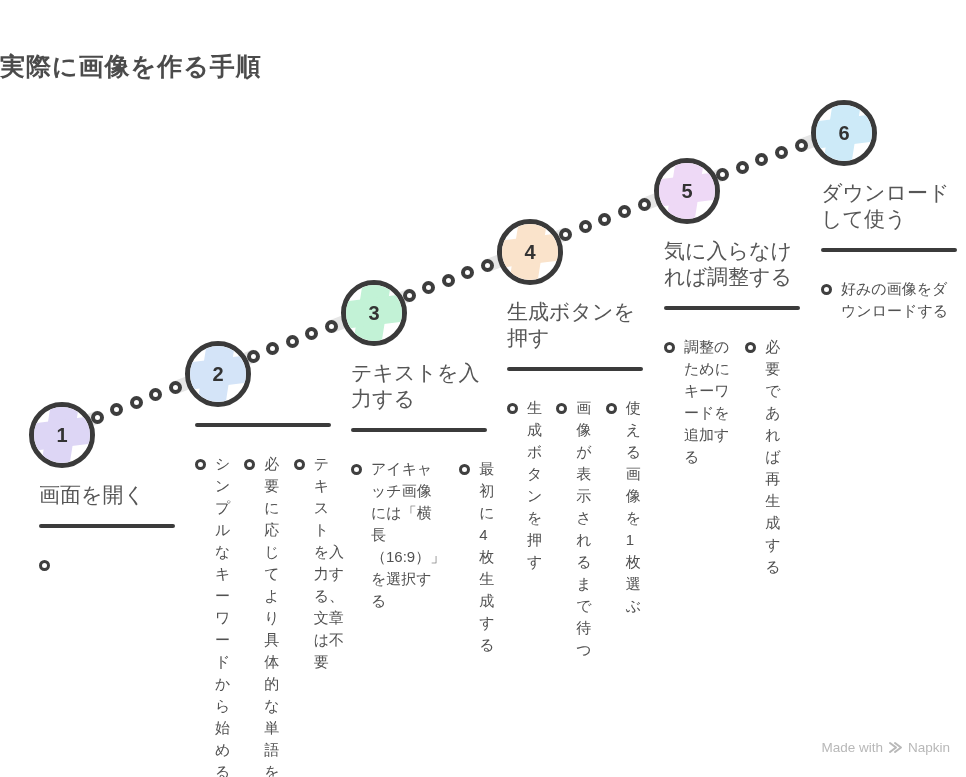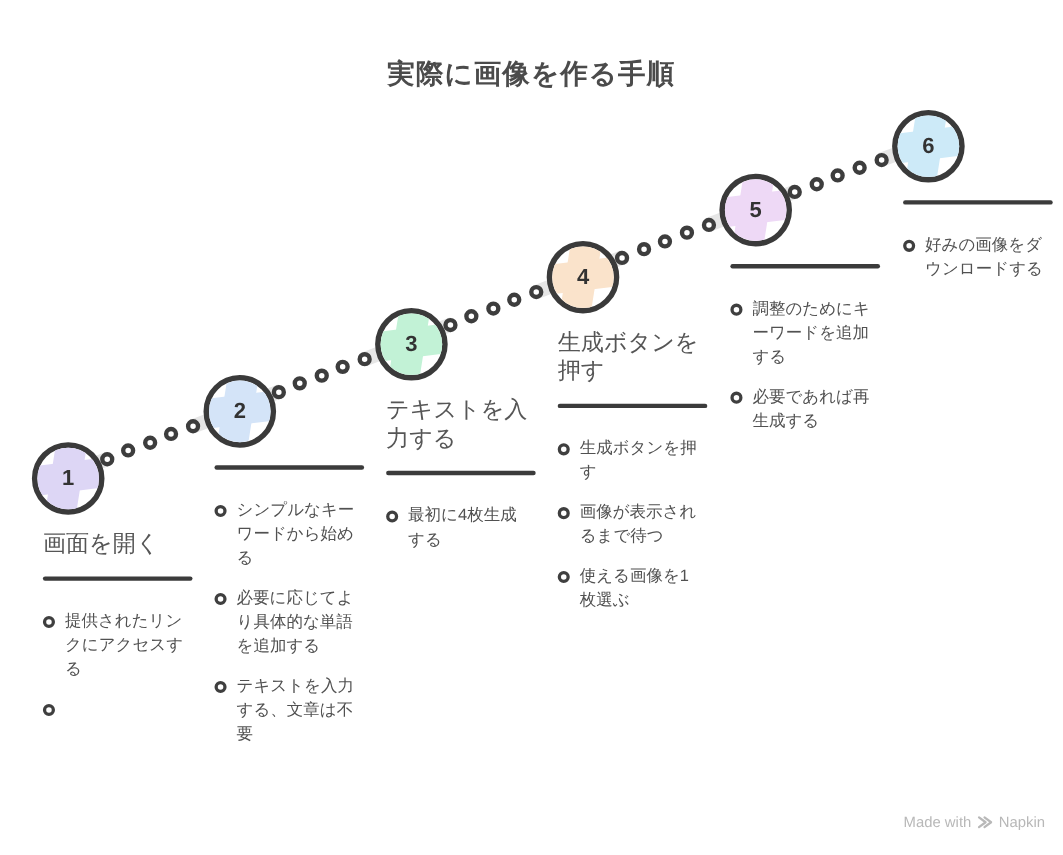--- a/index.html
+++ b/index.html
@@ -6,21 +6,21 @@
   html,body { background:#ffffff; }
   body { font-family:"Liberation Sans","DejaVu Sans",sans-serif; }
 
   .canvas {
     position:relative; width:966px; height:777px;
     background:#ffffff; overflow:hidden;
   }
 
   .diagram-title {
     position:absolute; top:50px; left:0; right:0;
-    text-align:center; font-size:25px; font-weight:700;
+    text-align:left; font-size:25px; font-weight:700;
     color:#4b4b4b; letter-spacing:1px;
   }
 
   
   #connector-layer { position:absolute; inset:0; z-index:1; }
   .conn-stub {
     position:absolute; width:24px; height:13px;
     background:#e6e6e6; border-radius:2px; z-index:0;
   }
   .conn-dot {
@@ -48,21 +48,21 @@
   .step-title {
     margin-top:14px; margin-left:9px;
     font-size:21px; line-height:26px; color:#565656;
   }
   .step-divider {
     margin-top:16px; margin-left:9px;
     width:136px; height:4px; border-radius:3px; background:#3b3b3b;
   }
   .step-bullets {
     margin-top:26px; margin-left:9px; list-style:none;
-    display:flex; flex-direction:column; gap:14px;
+    display:flex; flex-direction:row; gap:14px;
   }
   .step-bullets li { display:flex; gap:9px; }
   .bullet-marker {
     flex:0 0 auto; width:11px; height:11px; margin-top:6px;
     border:3.5px solid #3f3f3f; border-radius:50%; background:#ffffff;
   }
   .bullet-text { font-size:15px; line-height:22px; color:#515151; }
 
   
   .made-with {
@@ -121,24 +121,20 @@
     <div class="step-circle">
       <span class="blob blob-v"></span>
       <span class="blob blob-h"></span>
       <span class="step-number">1</span>
     </div>
     <div class="step-title">画面を開く</div>
     <div class="step-divider"></div>
     <ul class="step-bullets">
       <li>
           <span class="bullet-marker"></span>
-          <span class="bullet-text">提供されたリンクにアクセスする</span>
-        </li>
-      <li>
-          <span class="bullet-marker"></span>
         </li>
     </ul>
   </div>
 
   <div class="step" style="left: 186px; top: 341px; --accent: #d4e4f8;">
     <div class="step-circle">
       <span class="blob blob-v"></span>
       <span class="blob blob-h"></span>
       <span class="step-number">2</span>
     </div>
@@ -163,20 +159,24 @@
     <div class="step-circle">
       <span class="blob blob-v"></span>
       <span class="blob blob-h"></span>
       <span class="step-number">3</span>
     </div>
     <div class="step-title">テキストを入力する</div>
     <div class="step-divider"></div>
     <ul class="step-bullets">
       <li>
           <span class="bullet-marker"></span>
+          <span class="bullet-text">アイキャッチ画像には「横長（16:9）」を選択する</span>
+        </li>
+      <li>
+          <span class="bullet-marker"></span>
           <span class="bullet-text">最初に4枚生成する</span>
         </li>
     </ul>
   </div>
 
   <div class="step" style="left: 498px; top: 219px; --accent: #fae3cb;">
     <div class="step-circle">
       <span class="blob blob-v"></span>
       <span class="blob blob-h"></span>
       <span class="step-number">4</span>
@@ -198,39 +198,41 @@
         </li>
     </ul>
   </div>
 
   <div class="step" style="left: 655px; top: 158px; --accent: #eed9f6;">
     <div class="step-circle">
       <span class="blob blob-v"></span>
       <span class="blob blob-h"></span>
       <span class="step-number">5</span>
     </div>
+    <div class="step-title">気に入らなければ調整する</div>
     <div class="step-divider"></div>
     <ul class="step-bullets">
       <li>
           <span class="bullet-marker"></span>
           <span class="bullet-text">調整のためにキーワードを追加する</span>
         </li>
       <li>
           <span class="bullet-marker"></span>
           <span class="bullet-text">必要であれば再生成する</span>
         </li>
     </ul>
   </div>
 
   <div class="step" style="left: 812px; top: 100px; --accent: #cdeaf8;">
     <div class="step-circle">
       <span class="blob blob-v"></span>
       <span class="blob blob-h"></span>
       <span class="step-number">6</span>
     </div>
+    <div class="step-title">ダウンロードして使う</div>
     <div class="step-divider"></div>
     <ul class="step-bullets">
       <li>
           <span class="bullet-marker"></span>
           <span class="bullet-text">好みの画像をダウンロードする</span>
         </li>
     </ul>
   </div>
 
   <div class="made-with">

